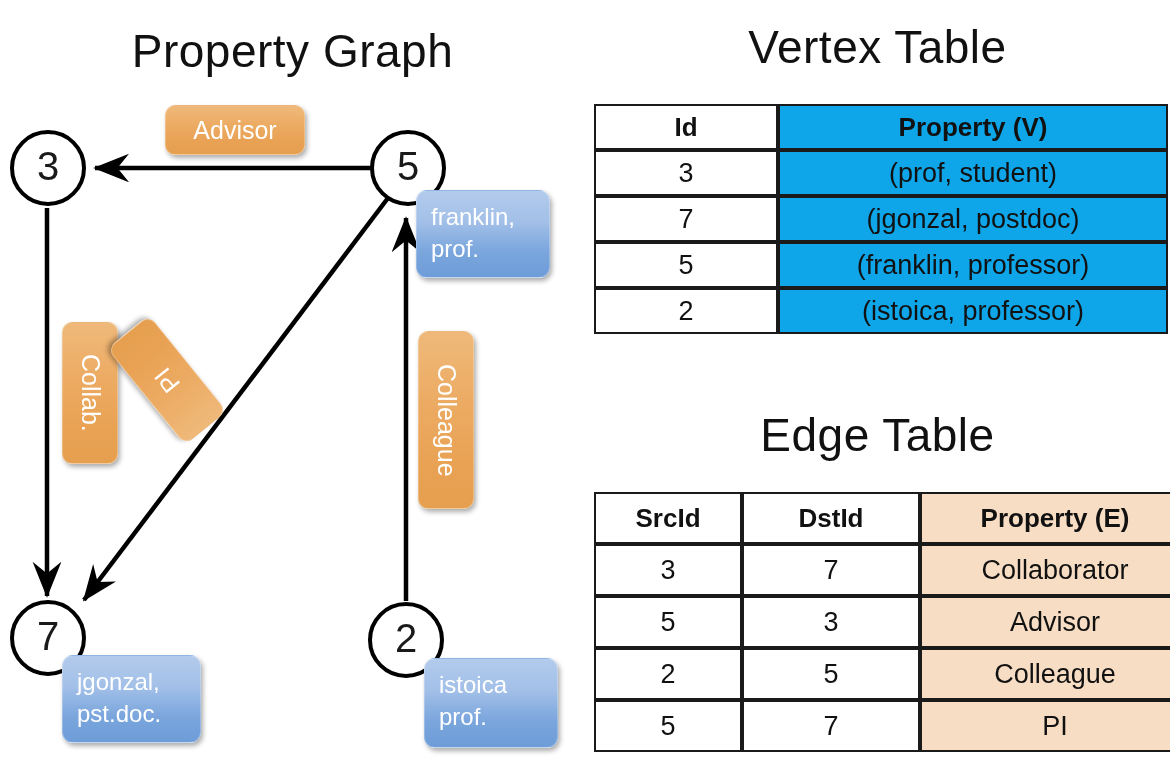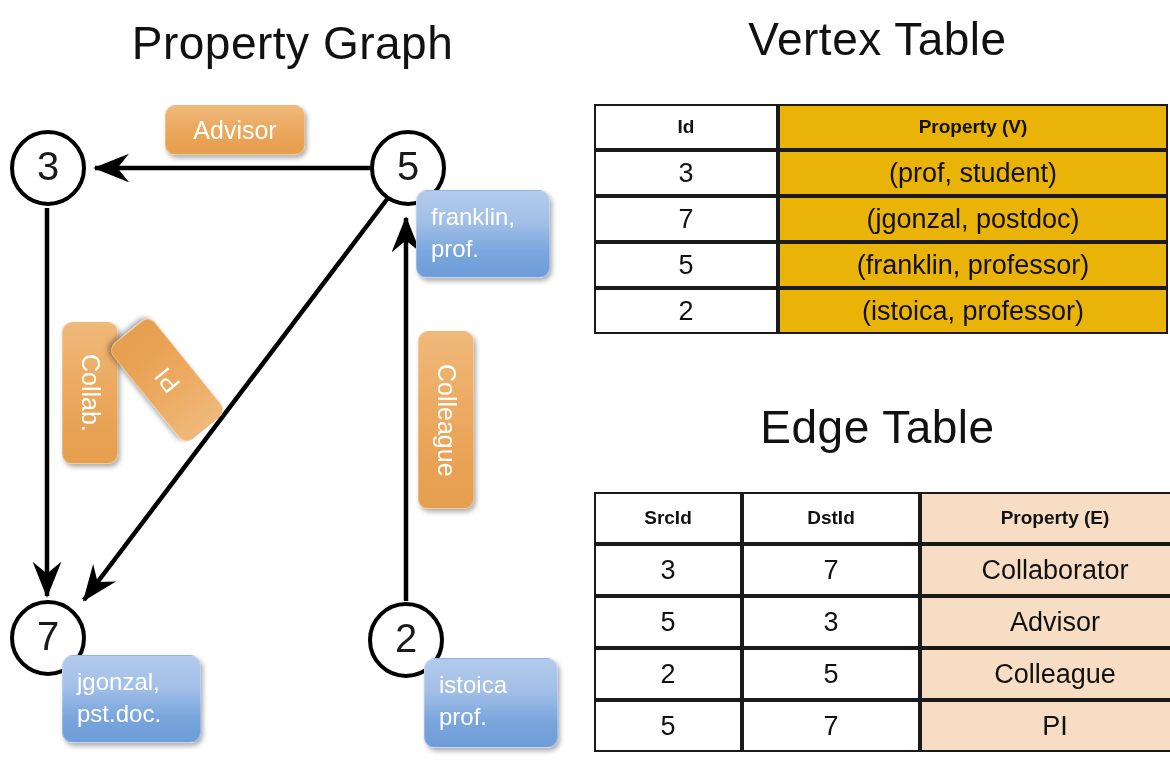--- a/index.html
+++ b/index.html
@@ -18,20 +18,21 @@
 
   
   .title {
     position: absolute;
     font-weight: 400;
     font-size: 46px;
     letter-spacing: 0.5px;
     color: #111111;
     white-space: nowrap;
     text-align: center;
+    margin-top: 8px;
   }
   #title-property-graph { left: 0px;   top: 16px; width: 585px; }
   #title-vertex-table   { left: 585px; top: 12px; width: 585px; }
   #title-edge-table     { left: 585px; top: 400px; width: 585px; }
 
   
   #graph-panel {
     position: absolute;
     left: 0; top: 0;
     width: 585px; height: 760px;
@@ -108,25 +109,25 @@
     border: 2px solid #1a1a1a;
     text-align: center;
     font-weight: normal;
     font-size: 27px;
     color: #111111;
     padding: 0;
     height: 46px;
     box-sizing: border-box;
     background: #ffffff;
   }
-  .grid-table th { font-weight: bold; font-size: 19px; }
+  .grid-table th { font-weight: bold; font-size: 26px; }
 
   #vertex-table { left: 594px; top: 104px; width: 574px; }
   #vertex-table th.col-id, #vertex-table td.col-id { width: 184px; }
-  #vertex-table .cell-prop { background: #eab308; }
+  #vertex-table .cell-prop { background: #0ea5e9; }
 
   #edge-table { left: 594px; top: 492px; width: 596px; }
   #edge-table th.col-src, #edge-table td.col-src { width: 148px; }
   #edge-table th.col-dst, #edge-table td.col-dst { width: 178px; }
   #edge-table .cell-prop { background: #f7ddc3; }
   #edge-table td, #edge-table th { height: 52px; }
 </style>
 </head>
 <body>
 

